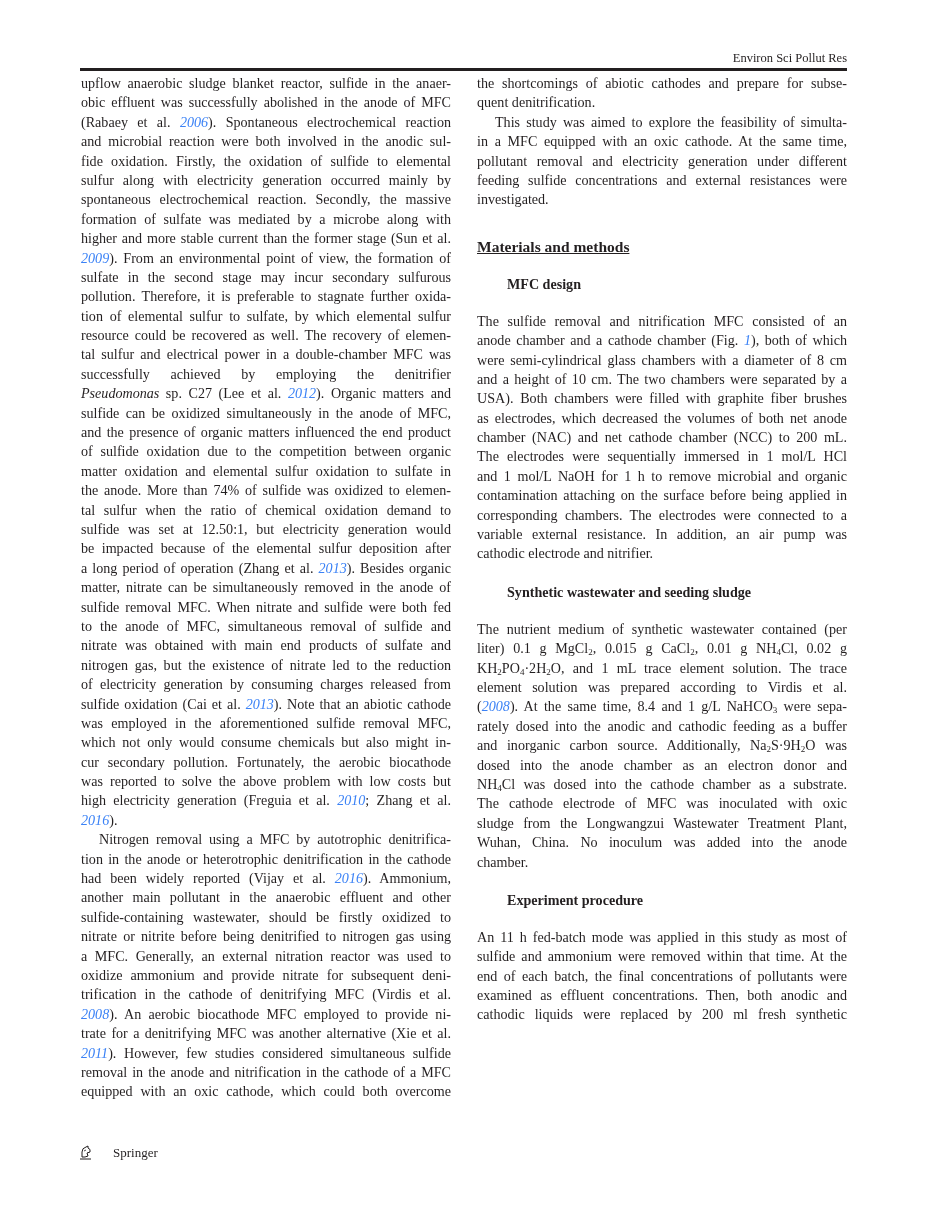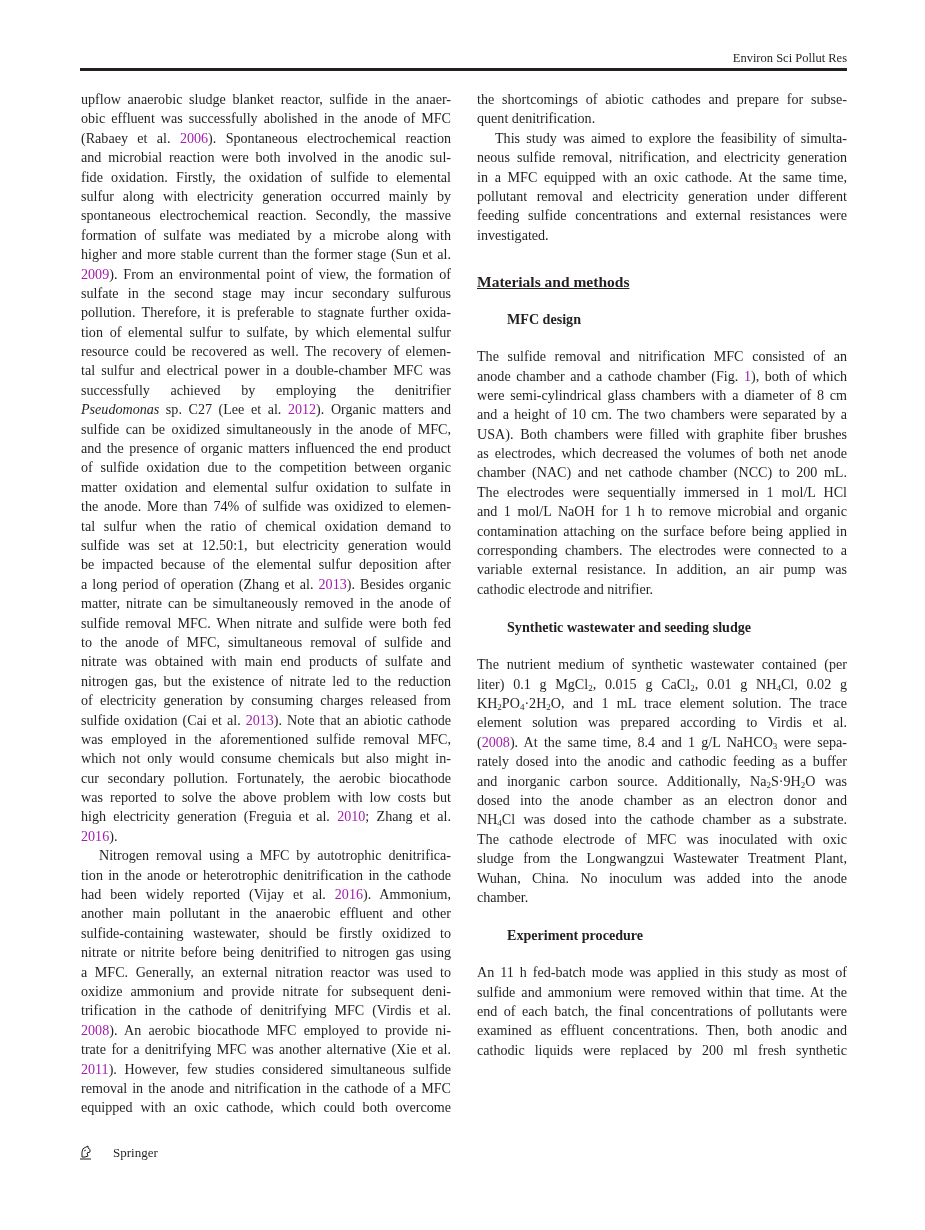--- a/index.html
+++ b/index.html
@@ -1,27 +1,27 @@
 <!DOCTYPE html>
 <html><head>
 <meta charset="utf-8">
 <style>
   html, body { margin: 0; padding: 0; background: #ffffff; }
   body { width: 925px; height: 1230px; position: relative; overflow: hidden;
          font-family: "Liberation Serif", "DejaVu Serif", serif; color: #231f20; }
   .running-head { position: absolute; top: 51px; right: 78px; font-size: 12.5px;
                   font-family: "Liberation Serif", serif; color: #231f20; }
   .rule { position: absolute; top: 68px; left: 80px; width: 767px; height: 3px; background: #231f20; }
-  .col { position: absolute; top: 90px; width: 370px; font-size: 14.1px; line-height: 19.4px; }
+  .col { position: absolute; top: 74px; width: 370px; font-size: 14.1px; line-height: 19.4px; }
   .col-left { left: 81px; }
   .col-right { left: 477px; }
   .line { display: block; text-align: justify; text-align-last: justify; white-space: nowrap; height: 19.4px; overflow: visible; }
   .line.last { text-align-last: left; }
   .line.indent { text-indent: 18px; }
-  .cite { color: #a21caf; }
+  .cite { color: #3b82f6; font-style: italic; }
   .heading1 { font-weight: bold; font-size: 15.5px; display: block; text-decoration: underline; }
   .heading2 { font-weight: bold; font-size: 14.1px; display: block; margin-left: 30px; }
   .footer { position: absolute; top: 1145px; left: 79px; font-size: 13px; display: flex; align-items: center; gap: 20px; }
   .springer-icon { width: 14px; height: 16px; display: inline-block; }
   sub { font-size: 9px; vertical-align: -2px; line-height: 0; }
   i { }
 </style>
 </head>
 <body>
 
@@ -82,21 +82,20 @@
     <div class="line"><a class="cite">2011</a><span>). However, few studies considered simultaneous sulfide</span></div>
     <div class="line"><span>removal in the anode and nitrification in the cathode of a MFC</span></div>
     <div class="line"><span>equipped with an oxic cathode, which could both overcome</span></div>
   </div>
 
 <div class="col col-right" id="rightCol">
   <div id="rightIntro">
       <div class="line"><span>the shortcomings of abiotic cathodes and prepare for subse-</span></div>
       <div class="line last"><span>quent denitrification.</span></div>
       <div class="line indent"><span>This study was aimed to explore the feasibility of simulta-</span></div>
-      <div class="line"><span>neous sulfide removal, nitrification, and electricity generation</span></div>
       <div class="line"><span>in a MFC equipped with an oxic cathode. At the same time,</span></div>
       <div class="line"><span>pollutant removal and electricity generation under different</span></div>
       <div class="line"><span>feeding sulfide concentrations and external resistances were</span></div>
       <div class="line last"><span>investigated.</span></div>
     </div>
   <div style="height:26px"></div>
   <div class="heading1" style="height:22px;line-height:22px;">Materials and methods</div>
   <div style="height:16px"></div>
   <div id="subsections">
       <div class="heading2" style="height: 20px; line-height: 20px;">MFC design</div>

